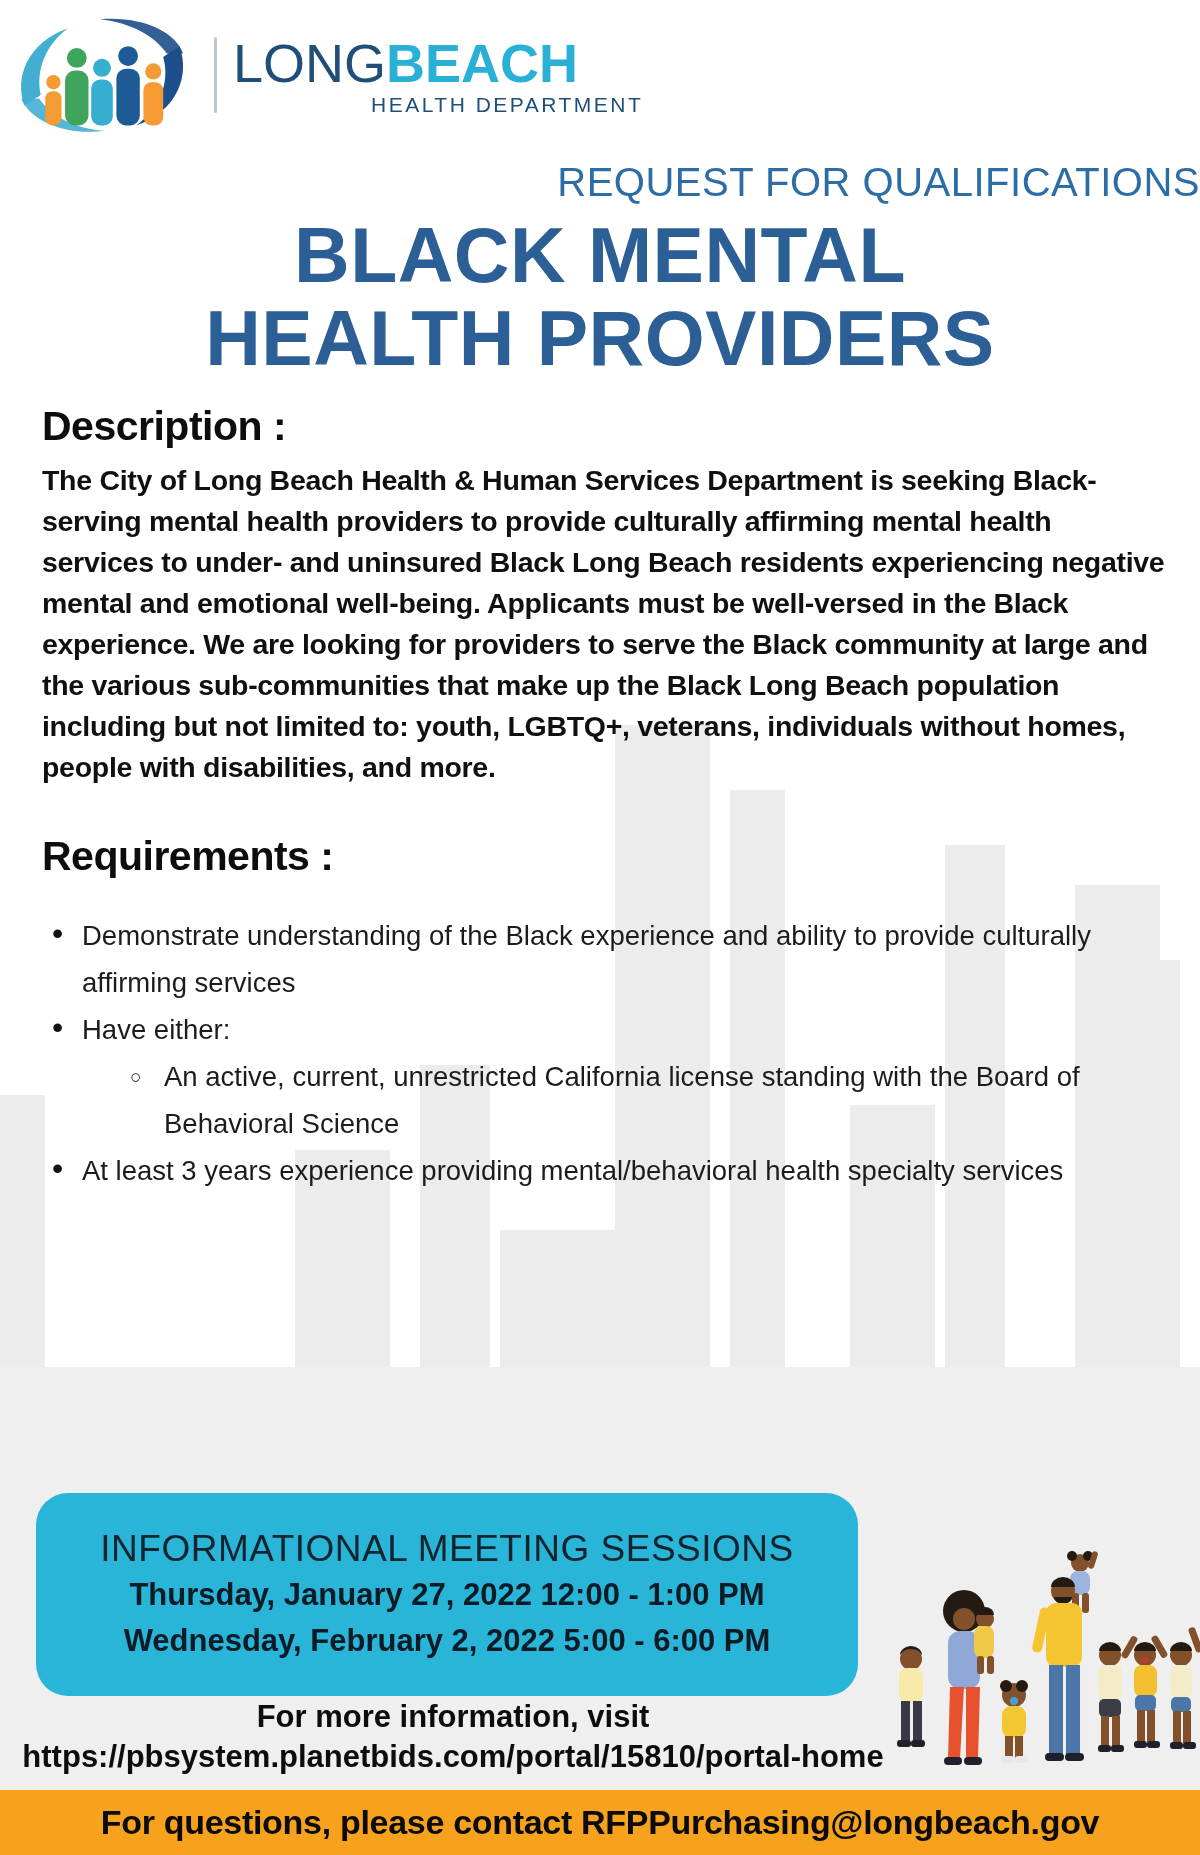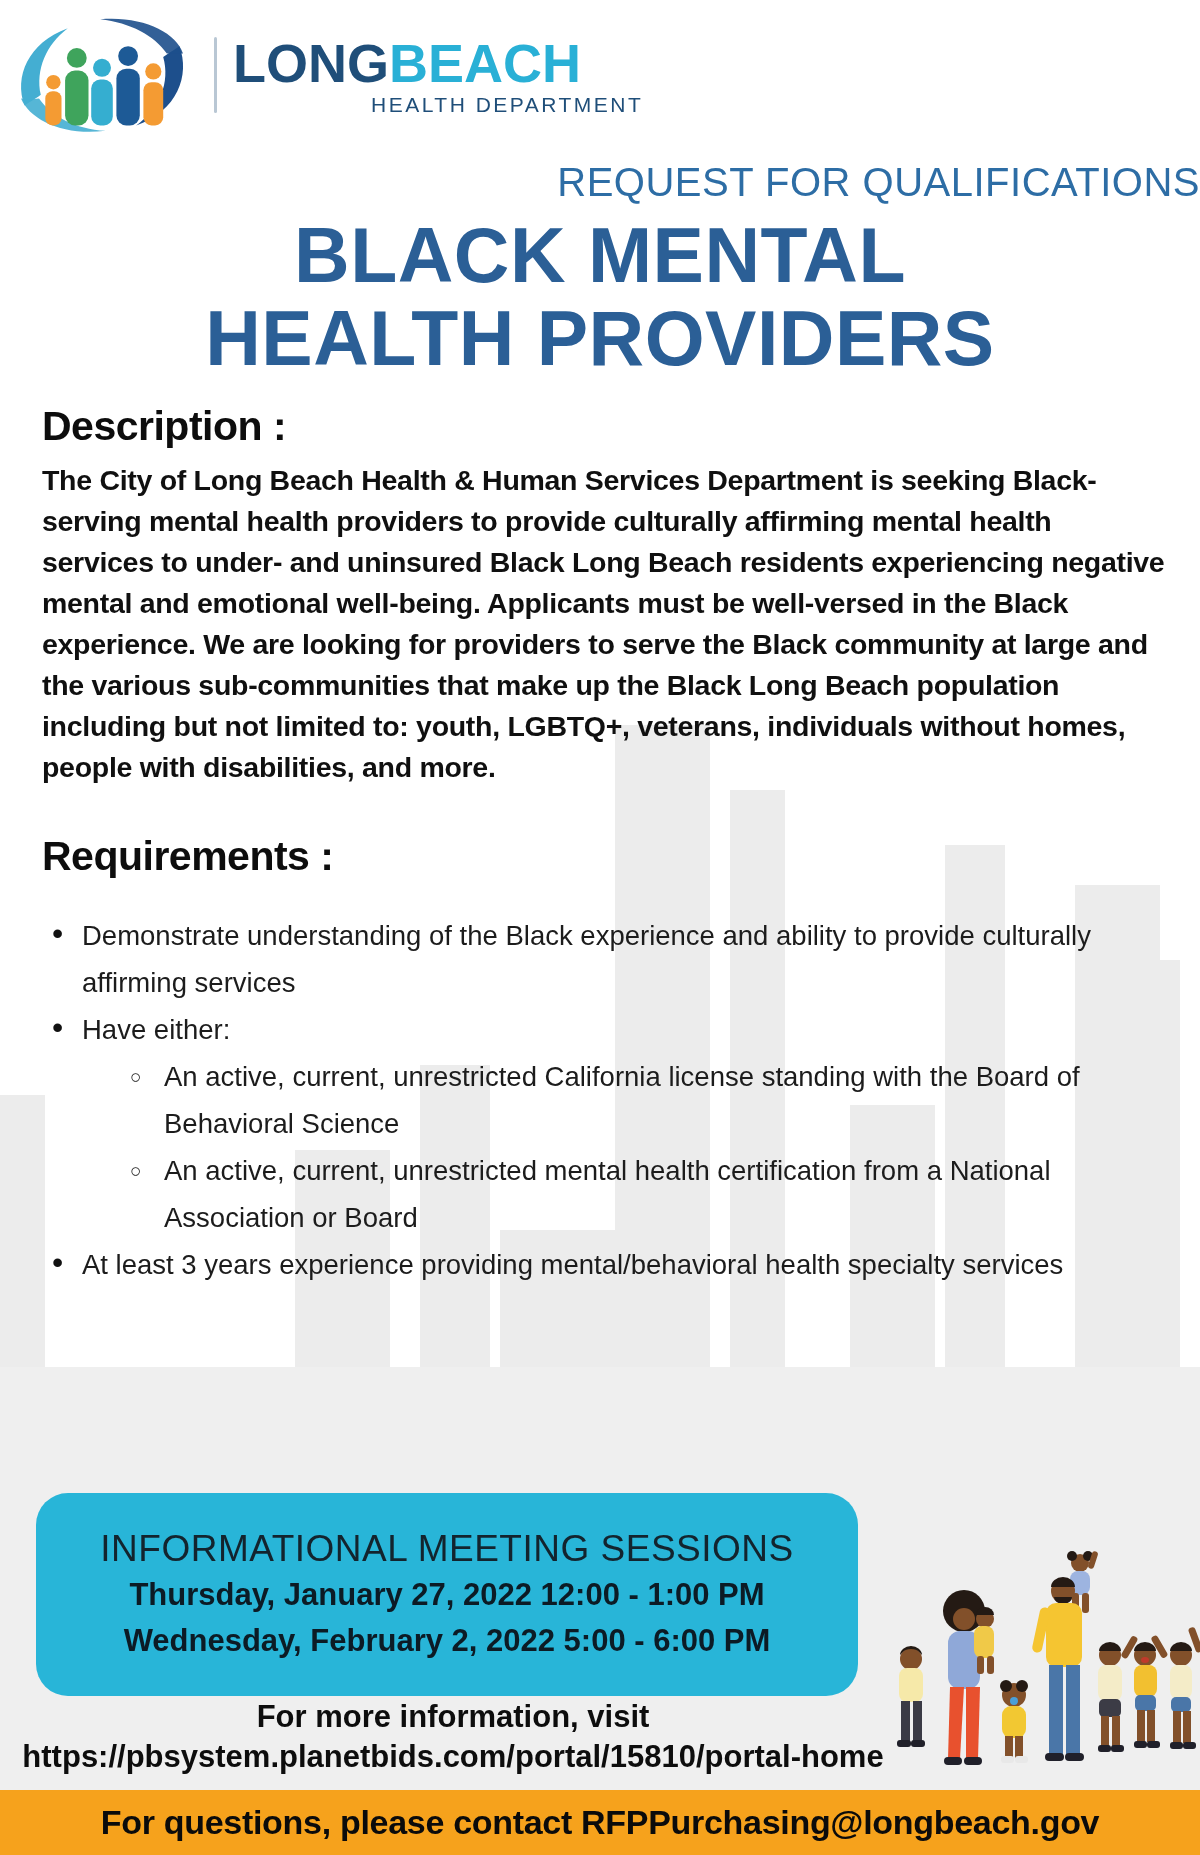--- a/index.html
+++ b/index.html
@@ -9,21 +9,21 @@
     font-family:"Liberation Sans", sans-serif;color:#111;
   }
   
   .skyline{position:absolute;inset:0;z-index:0;}
   
   .logo-row{position:absolute;top:12px;left:6px;display:flex;align-items:center;gap:16px;z-index:1;}
   .logo-mark{width:192px;height:126px;}
   .logo-divider{width:3px;height:76px;background:#b9c7d4;border-radius:2px;}
   .logo-text{display:flex;flex-direction:column;line-height:1;}
   .wordmark{font-size:54px;letter-spacing:0;}
-  .wordmark .wm1{color:#1f4e79;font-weight:700;}
+  .wordmark .wm1{color:#1f4e79;font-weight:400;}
   .wordmark .wm2{color:#29b0d6;font-weight:700;}
   .logo-sub{font-size:21px;color:#1f4e79;font-weight:500;letter-spacing:2.5px;margin-top:4px;padding-left:138px;}
   
   .eyebrow{position:absolute;top:160px;left:0;right:0;text-align:right;z-index:1;
     font-size:40px;font-weight:400;color:#2d6da5;letter-spacing:0.5px;}
   .title{position:absolute;top:214px;left:0;right:0;margin:0;text-align:center;z-index:1;
     font-size:77px;font-weight:700;color:#2b5f96;line-height:1.08;letter-spacing:0.5px;}
   
   .section-heading{font-size:41px;font-weight:700;color:#0d0d0d;margin:0;letter-spacing:-0.5px;}
   .description{position:absolute;top:403px;left:42px;width:1128px;z-index:1;}
@@ -118,21 +118,20 @@
   </section>
 
   <section class="requirements">
     <h2 class="section-heading">Requirements :</h2>
     <ul class="req-list">
       <li>Demonstrate understanding of the Black experience and ability to provide culturally affirming services</li>
       <li>
         <span>Have either:</span>
         <ul class="sub-list">
           <li>An active, current, unrestricted California license standing with the Board of Behavioral Science</li>
-          <li>An active, current, unrestricted mental health certification from a National Association or Board</li>
         </ul>
       </li>
       <li>At least 3 years experience providing mental/behavioral health specialty services</li>
     </ul>
   </section>
 
   <div class="bottom-band">
 
 
     <div class="meeting-box">

